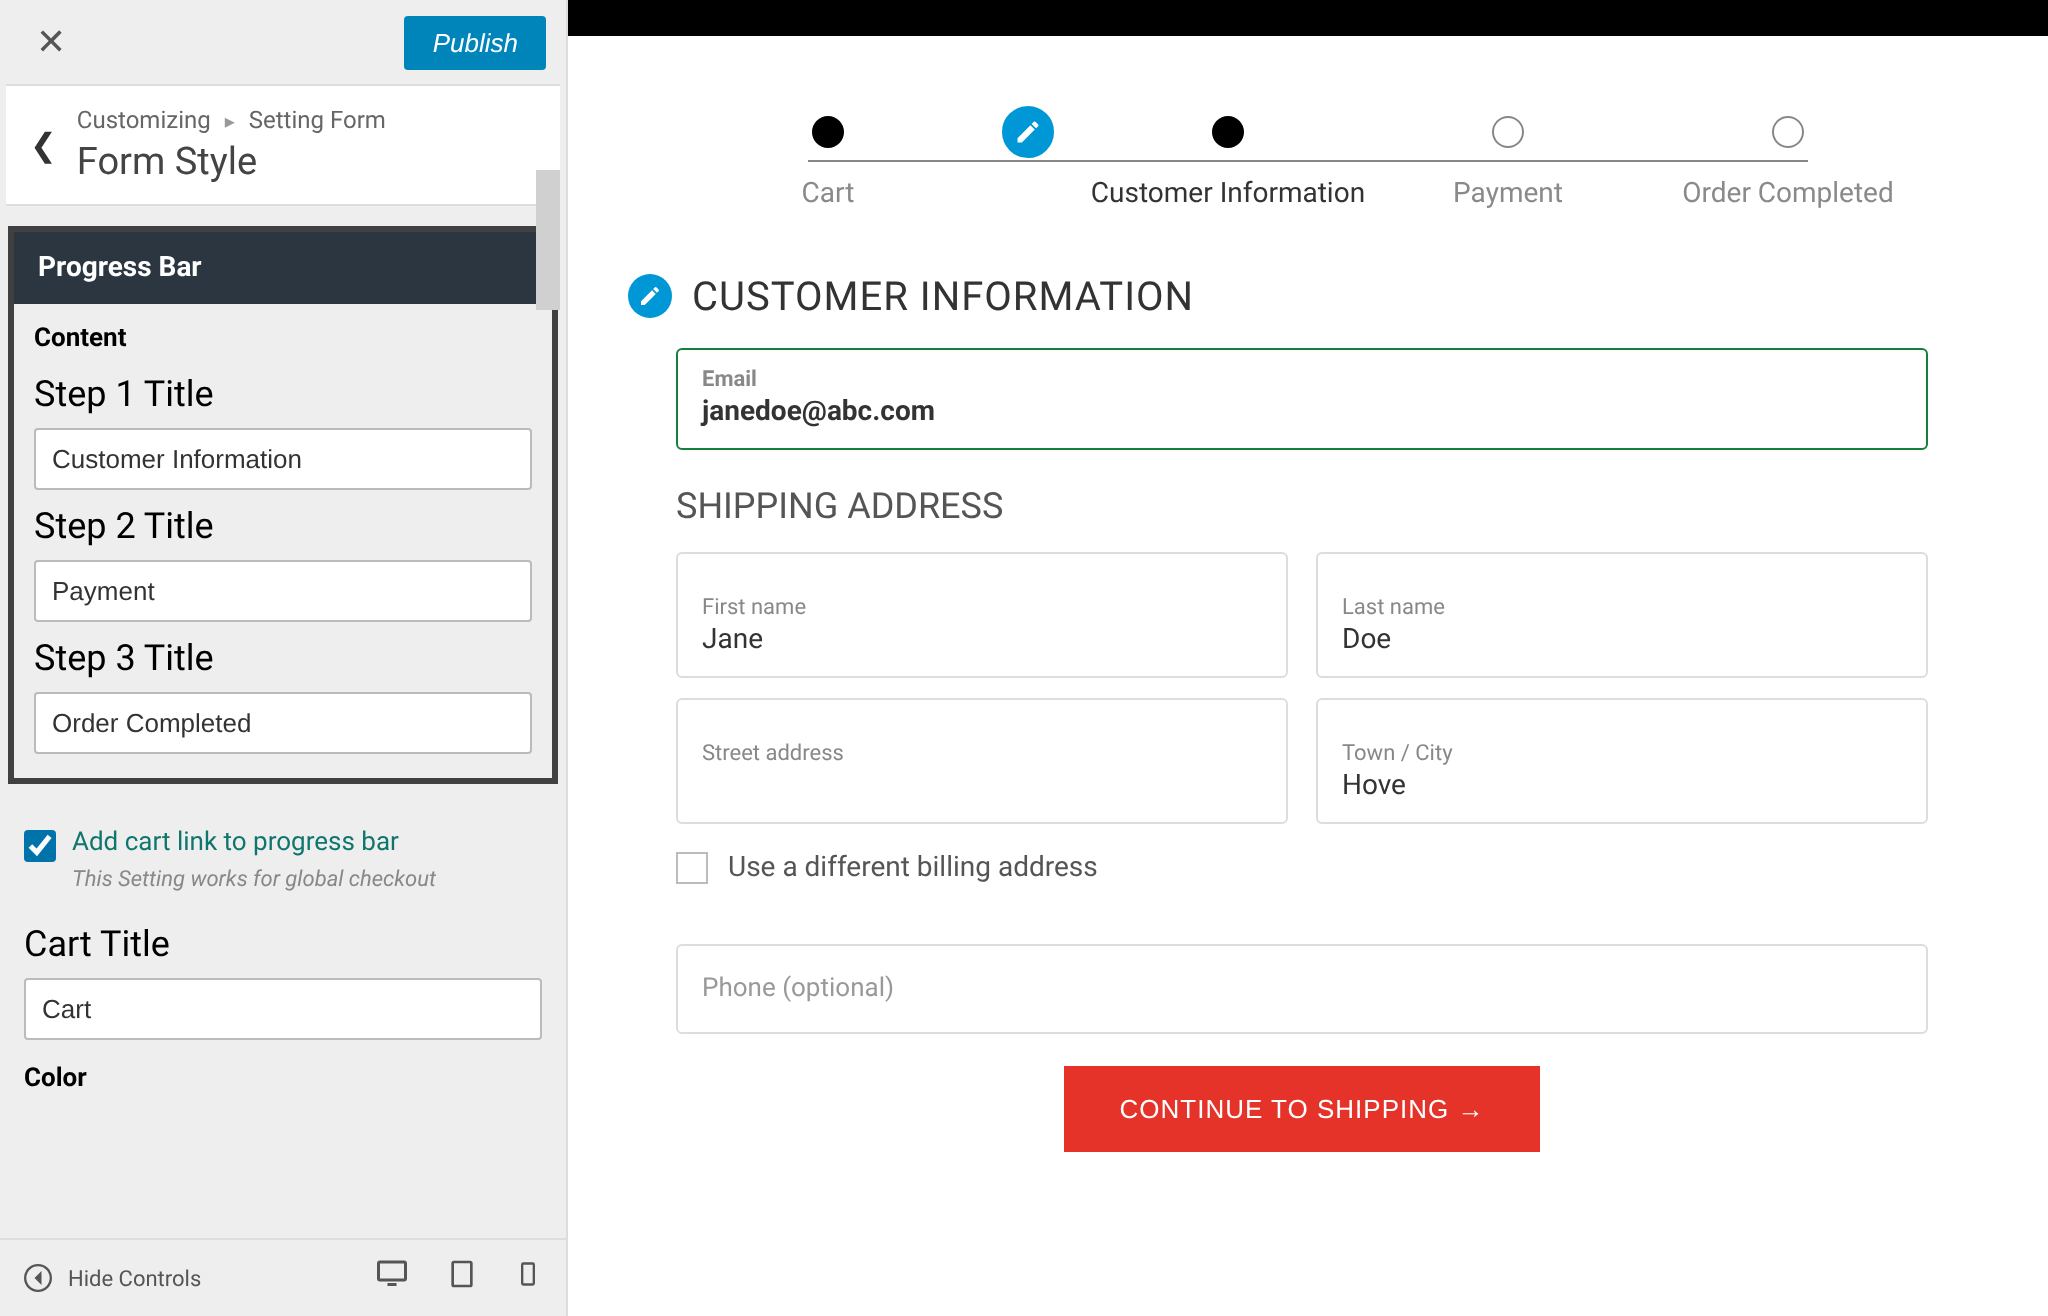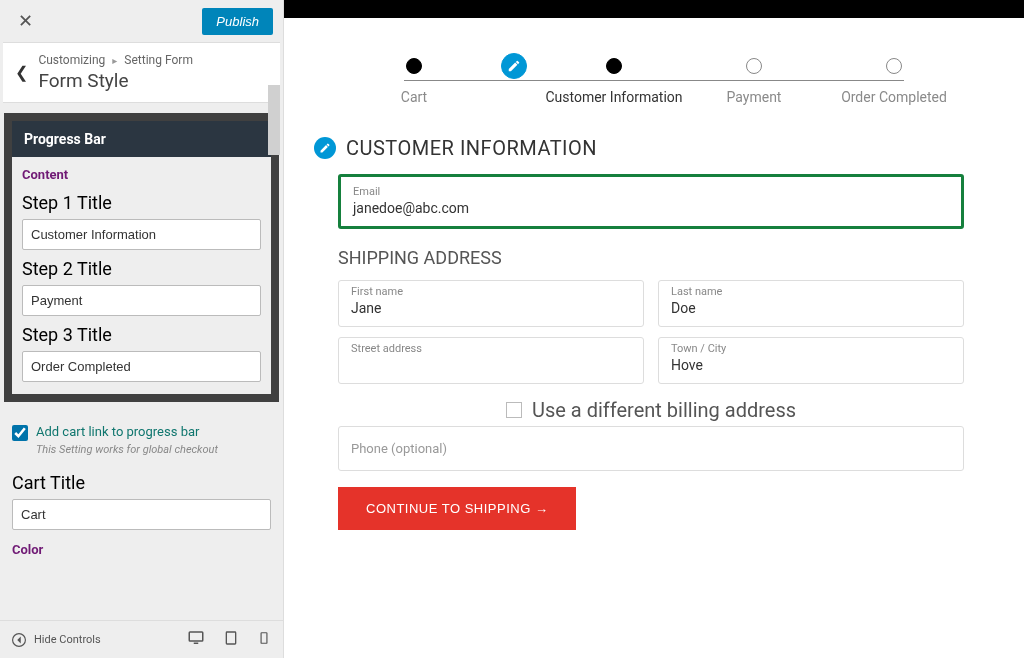--- a/index.html
+++ b/index.html
@@ -12,24 +12,24 @@
 .close-btn { background: none; border: none; font-size: 18px; color: #555; cursor: pointer; padding: 4px 8px; }
 .publish-btn { margin-left: auto; background: #0085ba; color: #fff; border: none; padding: 6px 14px; font-size: 13px; cursor: pointer; border-radius: 2px; font-style: italic; }
 .sidebar-header { display: flex; align-items: center; background: #fff; border-top: 1px solid #ddd; border-bottom: 1px solid #ddd; padding: 10px 12px; margin: 0 3px; position: relative; }
 .back-btn { background: none; border: none; font-size: 16px; color: #333; cursor: pointer; padding: 4px 10px 4px 0; }
 .breadcrumb-box { flex: 1; }
 .breadcrumb { font-size: 12px; color: #666; }
 .breadcrumb .sep { margin: 0 4px; font-size: 10px; color: #999; }
 .panel-title { font-size: 19px; color: #444; font-weight: 400; margin-top: 2px; }
 .sidebar-scroll { position: absolute; right: 0; top: 42px; width: 12px; height: 70px; background: #d0d0d0; border-radius: 0; }
 
-.highlight-box { border: 8px solid #404040; margin: 10px 4px 6px 4px; }
+.highlight-box { border: 3px solid #404040; margin: 10px 4px 6px 4px; }
 .section-bar { background: #2b3641; color: #fff; font-weight: bold; padding: 10px 12px; font-size: 14px; }
 .section-body { padding: 10px 10px 12px 10px; background: #eeeeee; }
-.subhead { font-weight: bold; font-size: 13px; margin-bottom: 10px; color: #701a75; }
+.subhead { font-weight: bold; font-size: 13px; margin-bottom: 10px; color: #000000; }
 .field-label { font-size: 18px; color: #000000; margin-bottom: 6px; margin-top: 8px; }
 .text-input { width: 100%; padding: 7px 8px; border: 1px solid #bbb; background: #fff; font-size: 13px; color: #333; border-radius: 2px; }
 
 .plain-section { padding: 8px 12px 0 12px; }
 .checkbox-row { display: flex; align-items: flex-start; gap: 8px; margin-top: 8px; }
 .checkbox-row input[type=checkbox] { width: 16px; height: 16px; accent-color: #0073aa; margin-top: 1px; }
 .checkbox-label { font-size: 13px; color: #0f766e; }
 .checkbox-help { font-size: 11px; font-style: italic; color: #888; margin-left: 24px; margin-top: 2px; }
 
 .sidebar-footer { margin-top: auto; background: #eee; border-top: 1px solid #ddd; padding: 8px 12px; display: flex; align-items: center; gap: 14px; }
@@ -52,36 +52,36 @@
 .step-label { margin-top: 14px; font-size: 14px; color: #8a8a8a; text-align: center; line-height: 1.3; }
 .step-label.dark { color: #333; }
 
 .form-area { padding: 10px 60px 20px 30px; }
 .section-title-row { display: flex; align-items: center; gap: 10px; margin-bottom: 14px; }
 .edit-circle { width: 22px; height: 22px; border-radius: 50%; background: #0097d6; display: flex; align-items: center; justify-content: center; }
 .edit-circle svg { fill: #fff; width: 12px; height: 12px; }
 .section-title { font-size: 20px; font-weight: 400; color: #333; letter-spacing: 0.5px; }
 .section-sub { font-size: 18px; color: #555; margin: 18px 0 12px 24px; }
 
-.form-card { border: 3px solid #15803d; border-radius: 3px; padding: 8px 12px 10px 12px; margin-left: 24px; background: #fff; }
+.form-card { border: 1px solid #15803d; border-radius: 3px; padding: 8px 12px 10px 12px; margin-left: 24px; background: #fff; font-weight: bold; }
 .form-card .fl { font-size: 11px; color: #888; margin-bottom: 2px; }
 .form-card .fv { font-size: 14px; color: #333; }
 .form-row { display: flex; gap: 14px; margin-left: 24px; margin-bottom: 10px; }
-.form-row .col { flex: 1; border: 1px solid #ddd; border-radius: 3px; padding: 4px 12px 10px 12px; background: #fff; }
+.form-row .col { flex: 1; border: 1px solid #ddd; border-radius: 3px; padding: 20px 12px 10px 12px; background: #fff; }
 .form-row .col .fl { font-size: 11px; color: #888; margin-bottom: 2px; }
 .form-row .col .fv { font-size: 14px; color: #333; }
 .form-row.three .col { flex: 1; }
 
-.diff-billing { display: flex; align-items: center; gap: 10px; margin: 14px 0 4px 24px; font-size: 20px; color: #555; justify-content: center; }
+.diff-billing { display: flex; align-items: center; gap: 10px; margin: 14px 0 30px 24px; font-size: 14px; color: #555; }
 .diff-billing .box { width: 16px; height: 16px; border: 1px solid #bbb; background: #fff; }
 
 .phone-card { border: 1px solid #ddd; border-radius: 3px; padding: 14px 12px; margin-left: 24px; font-size: 13px; color: #999; background: #fff; margin-bottom: 16px; }
 
 .continue-btn { background: #e5332a; color: #fff; border: none; padding: 14px 28px; font-size: 13px; letter-spacing: 0.5px; cursor: pointer; float: right; margin-right: 0; }
-.continue-wrap { margin-left: 24px; display: flex; justify-content: flex-start; }
+.continue-wrap { margin-left: 24px; display: flex; justify-content: center; }
 </style>
 </head>
 <body>
 
 <div class="app">
 
   <div class="sidebar">
     <div class="sidebar-top">
       <button class="close-btn">✕</button>
       <button class="publish-btn">Publish</button>

